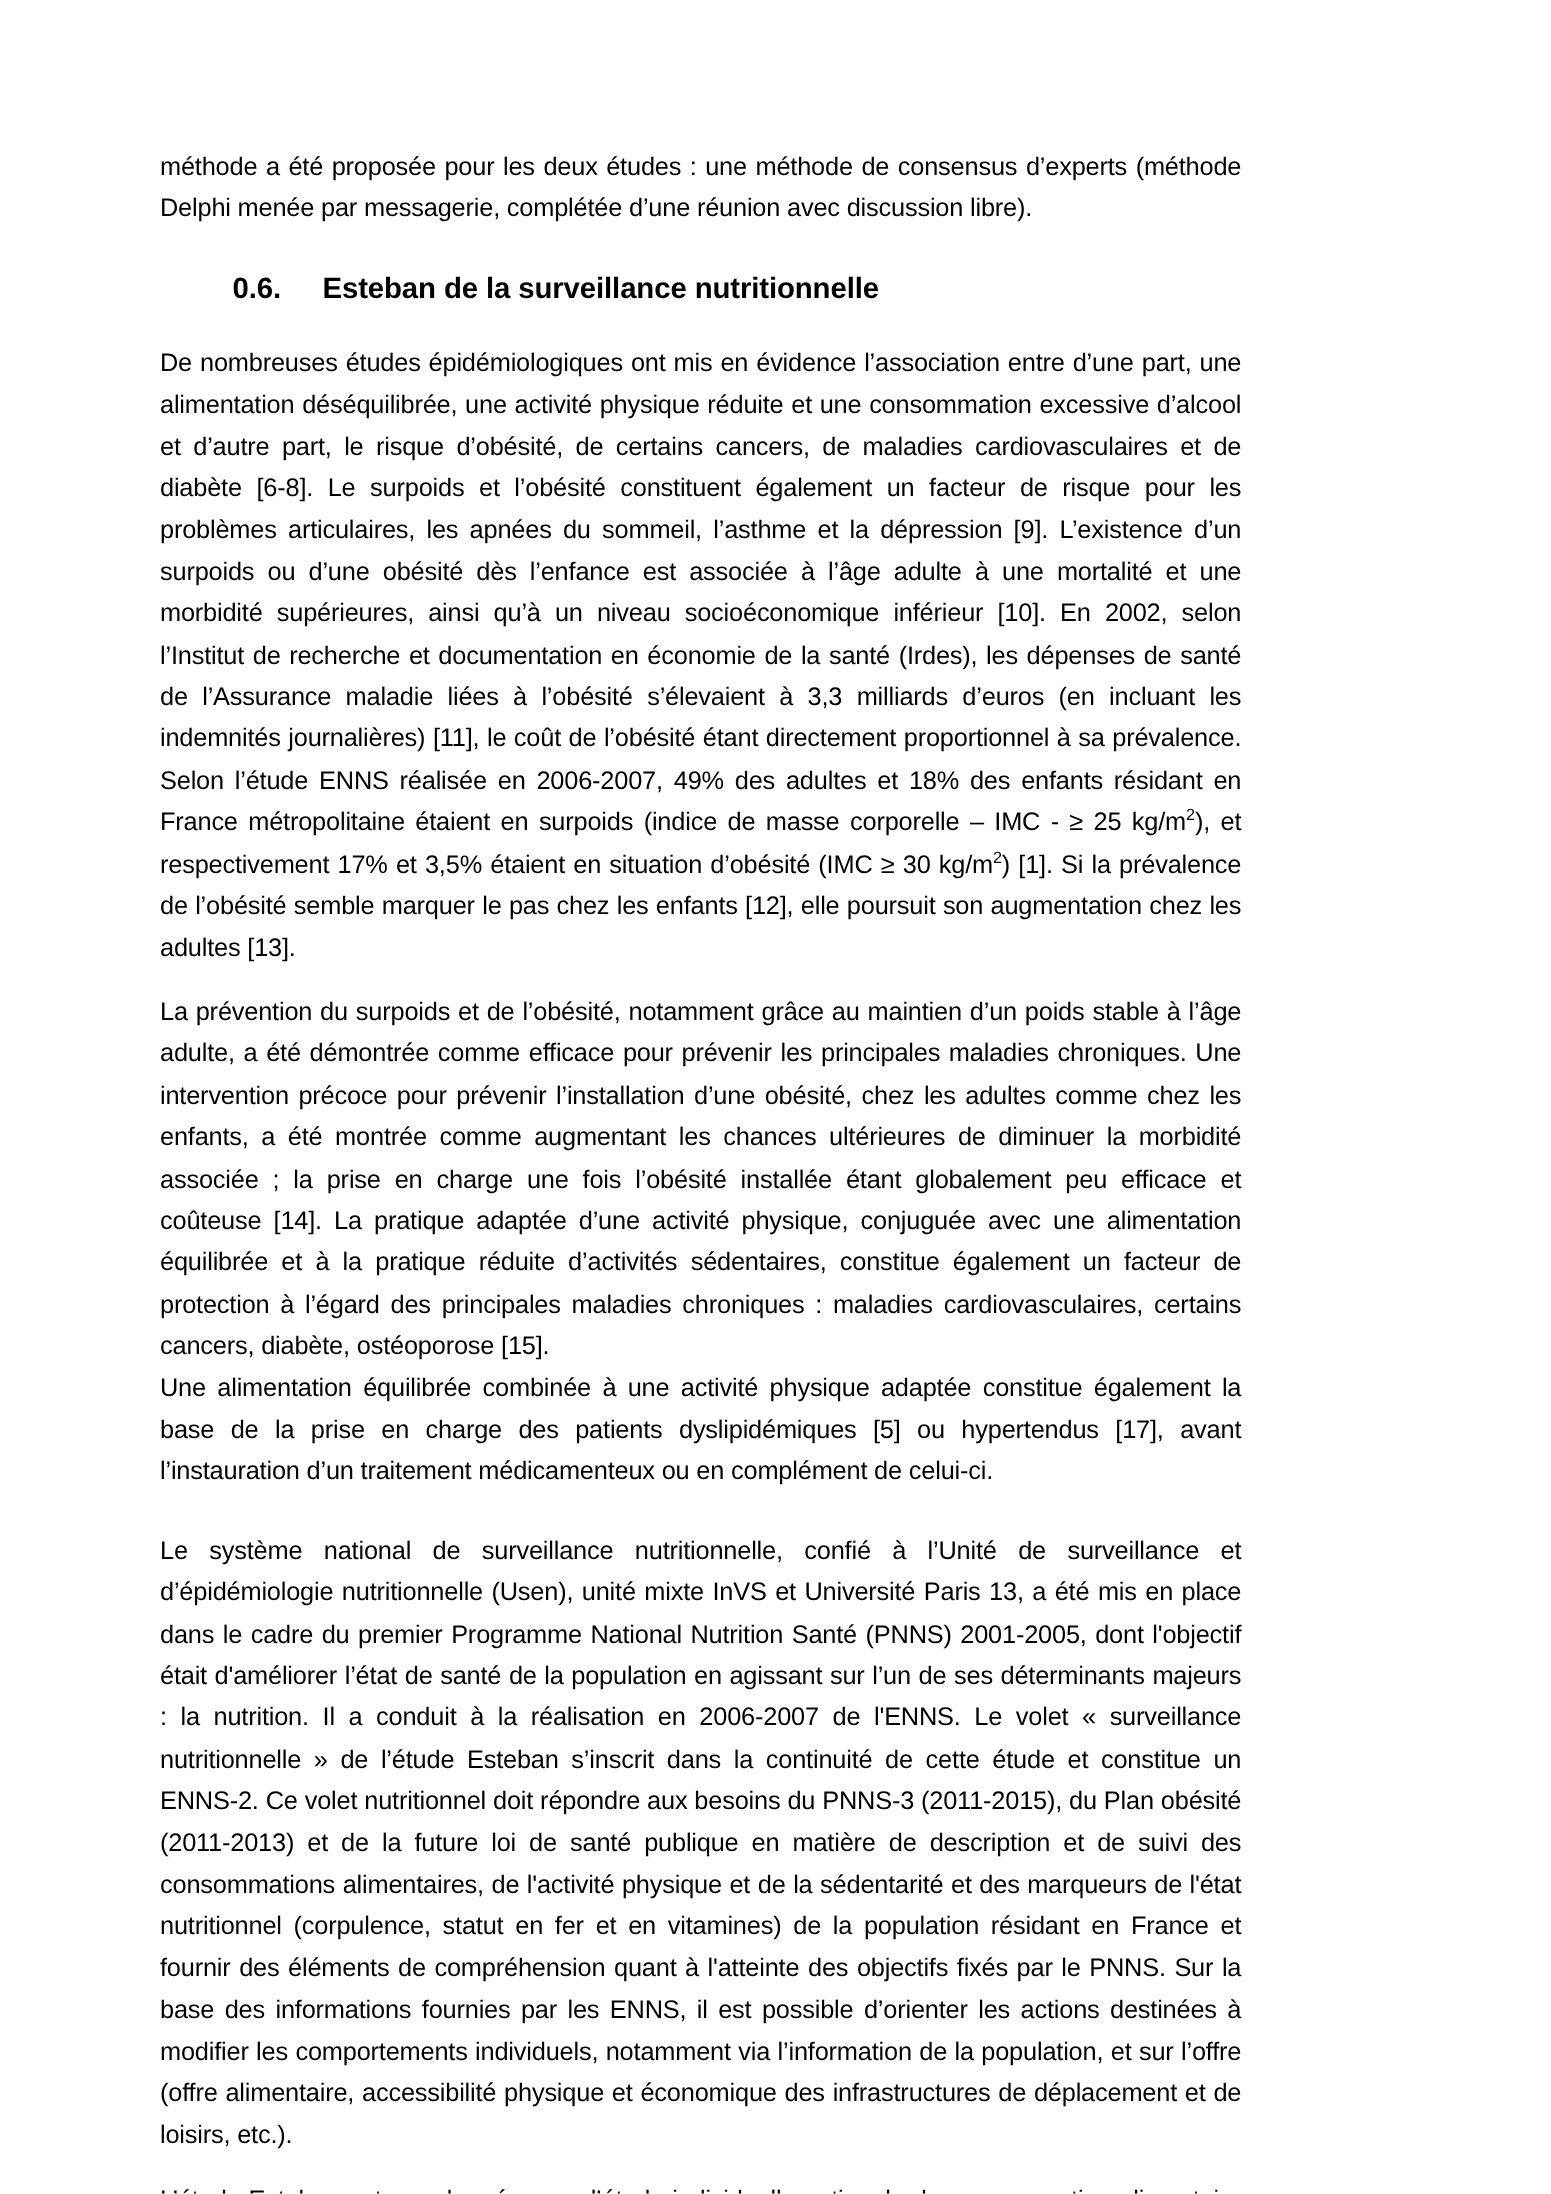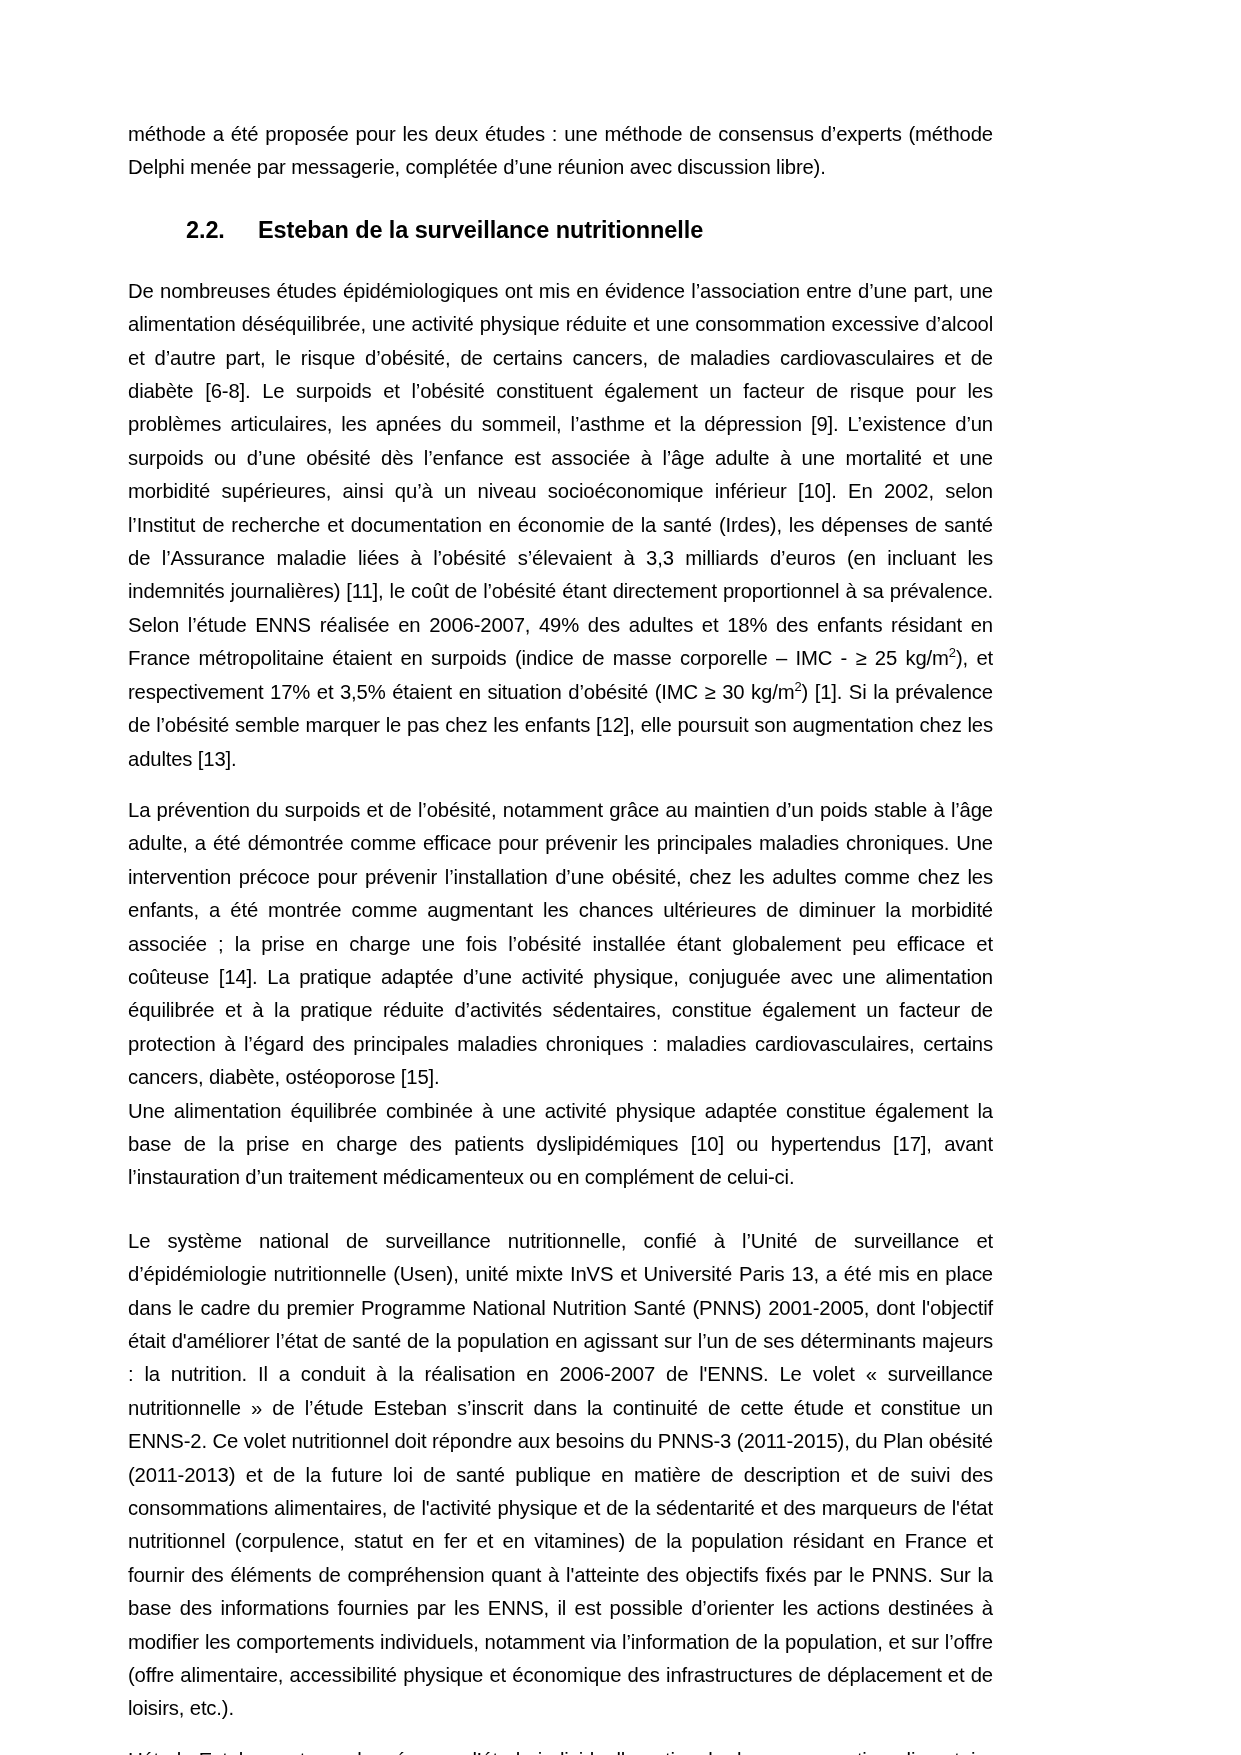--- a/index.html
+++ b/index.html
@@ -80,32 +80,32 @@
 <body>
 
 <div class="page">
   <div class="content">
 
     <p class="para">méthode a été proposée pour les deux études : une méthode de consensus d’experts (méthode Delphi menée par messagerie, complétée d’une réunion avec discussion libre).</p>
 
     <div class="gap-md"></div>
 
     <div class="heading-wrap">
-      <h2 class="heading"><span class="heading-num">2.2.</span><span>Esteban de la surveillance nutritionnelle</span></h2>
+      <h2 class="heading"><span class="heading-num">0.6.</span><span>Esteban de la surveillance nutritionnelle</span></h2>
     </div>
 
     <div class="gap-md"></div>
 
     <p class="para"><span>De nombreuses études épidémiologiques ont mis en évidence l’association entre d’une part, une alimentation déséquilibrée, une activité physique réduite et une consommation excessive d’alcool et d’autre part, le risque d’obésité, de certains cancers, de maladies cardiovasculaires et de diabète [6-8]. Le surpoids et l’obésité constituent également un facteur de risque pour les problèmes articulaires, les apnées du sommeil, l’asthme et la dépression [9]. L’existence d’un surpoids ou d’une obésité dès l’enfance est associée à l’âge adulte à une mortalité et une morbidité supérieures, ainsi qu’à un niveau socioéconomique inférieur [10]. En 2002, selon l’Institut de recherche et documentation en économie de la santé (Irdes), les dépenses de santé de l’Assurance maladie liées à l’obésité s’élevaient à 3,3 milliards d’euros (en incluant les indemnités journalières) [11], le coût de l’obésité étant directement proportionnel à sa prévalence. Selon l’étude ENNS réalisée en 2006-2007, 49% des adultes et 18% des enfants résidant en France métropolitaine étaient en surpoids (indice de masse corporelle – IMC - ≥ 25 kg/m</span><sup>2</sup><span>), et respectivement 17% et 3,5% étaient en situation d’obésité (IMC ≥ 30 kg/m</span><sup>2</sup><span>) [1]. Si la prévalence de l’obésité semble marquer le pas chez les enfants [12], elle poursuit son augmentation chez les adultes [13].</span></p>
 
     <div class="gap-sm"></div>
 
     <p class="para">La prévention du surpoids et de l’obésité, notamment grâce au maintien d’un poids stable à l’âge adulte, a été démontrée comme efficace pour prévenir les principales maladies chroniques. Une intervention précoce pour prévenir l’installation d’une obésité, chez les adultes comme chez les enfants, a été montrée comme augmentant les chances ultérieures de diminuer la morbidité associée ; la prise en charge une fois l’obésité installée étant globalement peu efficace et coûteuse [14]. La pratique adaptée d’une activité physique, conjuguée avec une alimentation équilibrée et à la pratique réduite d’activités sédentaires, constitue également un facteur de protection à l’égard des principales maladies chroniques : maladies cardiovasculaires, certains cancers, diabète, ostéoporose [15].</p>
 
-    <p class="para">Une alimentation équilibrée combinée à une activité physique adaptée constitue également la base de la prise en charge des patients dyslipidémiques [10] ou hypertendus [17], avant l’instauration d’un traitement médicamenteux ou en complément de celui-ci.</p>
+    <p class="para">Une alimentation équilibrée combinée à une activité physique adaptée constitue également la base de la prise en charge des patients dyslipidémiques [5] ou hypertendus [17], avant l’instauration d’un traitement médicamenteux ou en complément de celui-ci.</p>
 
     <div class="gap-md"></div>
 
     <p class="para">Le système national de surveillance nutritionnelle, confié à l’Unité de surveillance et d’épidémiologie nutritionnelle (Usen), unité mixte InVS et Université Paris 13, a été mis en place dans le cadre du premier Programme National Nutrition Santé (PNNS) 2001-2005, dont l'objectif était d'améliorer l’état de santé de la population en agissant sur l’un de ses déterminants majeurs : la nutrition. Il a conduit à la réalisation en 2006-2007 de l'ENNS. Le volet « surveillance nutritionnelle » de l’étude Esteban s’inscrit dans la continuité de cette étude et constitue un ENNS-2. Ce volet nutritionnel doit répondre aux besoins du PNNS-3 (2011-2015), du Plan obésité (2011-2013) et de la future loi de santé publique en matière de description et de suivi des consommations alimentaires, de l'activité physique et de la sédentarité et des marqueurs de l'état nutritionnel (corpulence, statut en fer et en vitamines) de la population résidant en France et fournir des éléments de compréhension quant à l'atteinte des objectifs fixés par le PNNS. Sur la base des informations fournies par les ENNS, il est possible d’orienter les actions destinées à modifier les comportements individuels, notamment via l’information de la population, et sur l’offre (offre alimentaire, accessibilité physique et économique des infrastructures de déplacement et de loisirs, etc.).</p>
 
     <div class="gap-sm"></div>
 
     <p class="para">L’étude Esteban est coordonnée avec l’étude individuelle nationale de consommation alimentaire (Inca-3) de l’Agence nationale de sécurité sanitaire alimentation, environnement, travail (Anses) avec pour objectifs de rendre les recueils de données alimentaires des deux études cohérents et de permettre une analyse des données nutritionnelles au niveau de grandes régions comme les zones d’études et d’aménagement du territoire (ZEAT).</p>
 
   </div>

